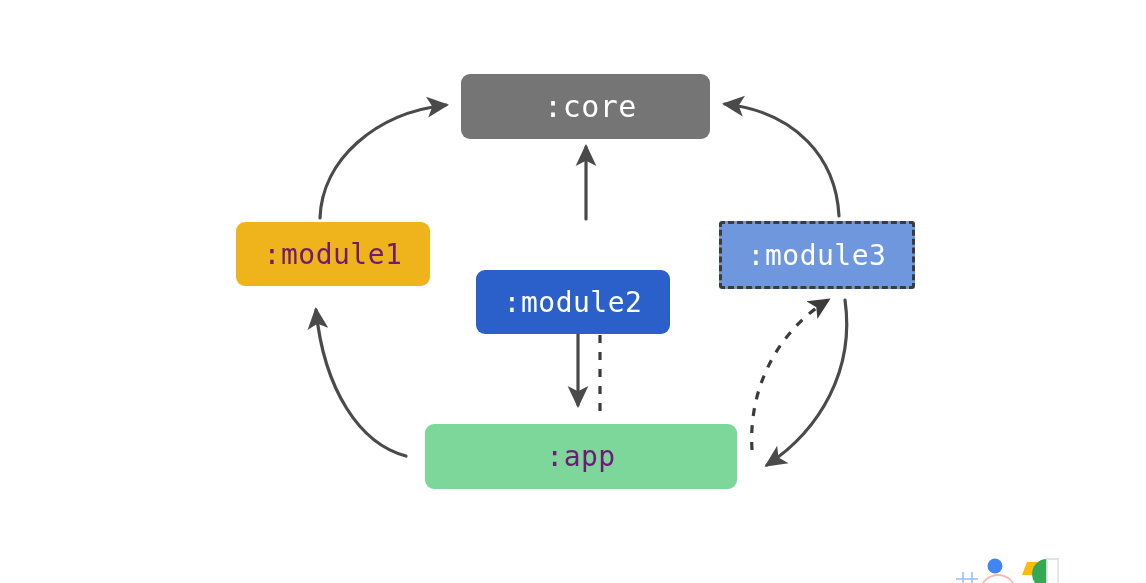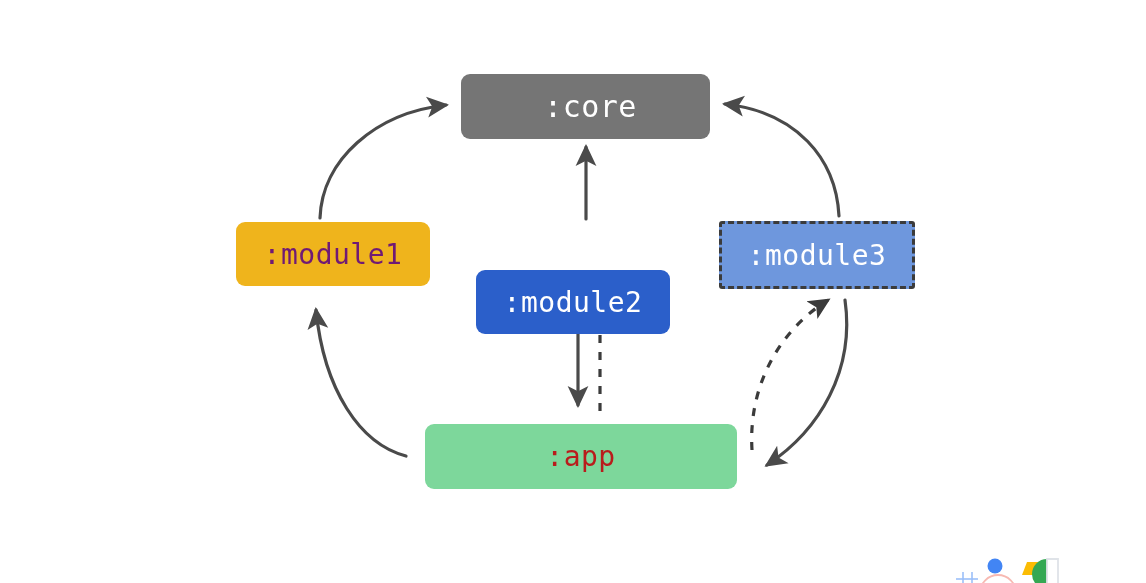--- a/index.html
+++ b/index.html
@@ -69,21 +69,21 @@
     background: #6e97dd;
     color: #ffffff;
     border: 3px dashed #3b3b3b;
     border-radius: 3px;
     font-size: 28px;
   }
   .node-app {
     left: 425px; top: 424px;
     width: 312px; height: 65px;
     background: #7dd79b;
-    color: #b91c1c;
+    color: #701a75;
     border-radius: 9px;
     font-size: 28px;
   }
   .logo {
     position: absolute;
     left: 952px;
     top: 549px;
     width: 112px;
     height: 44px;
   }

